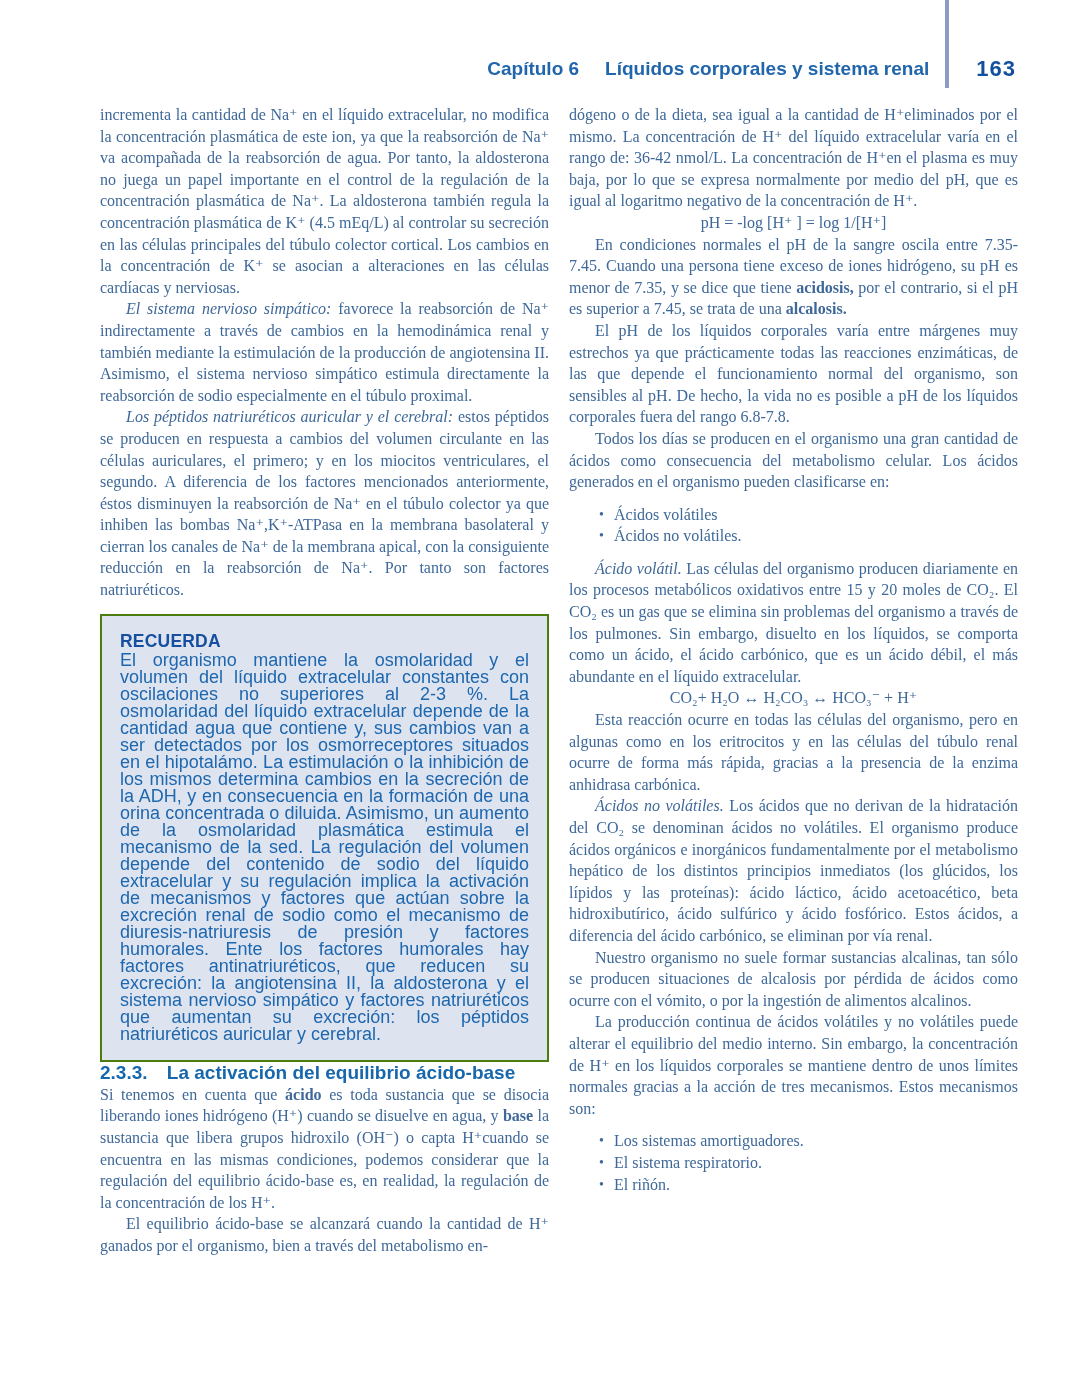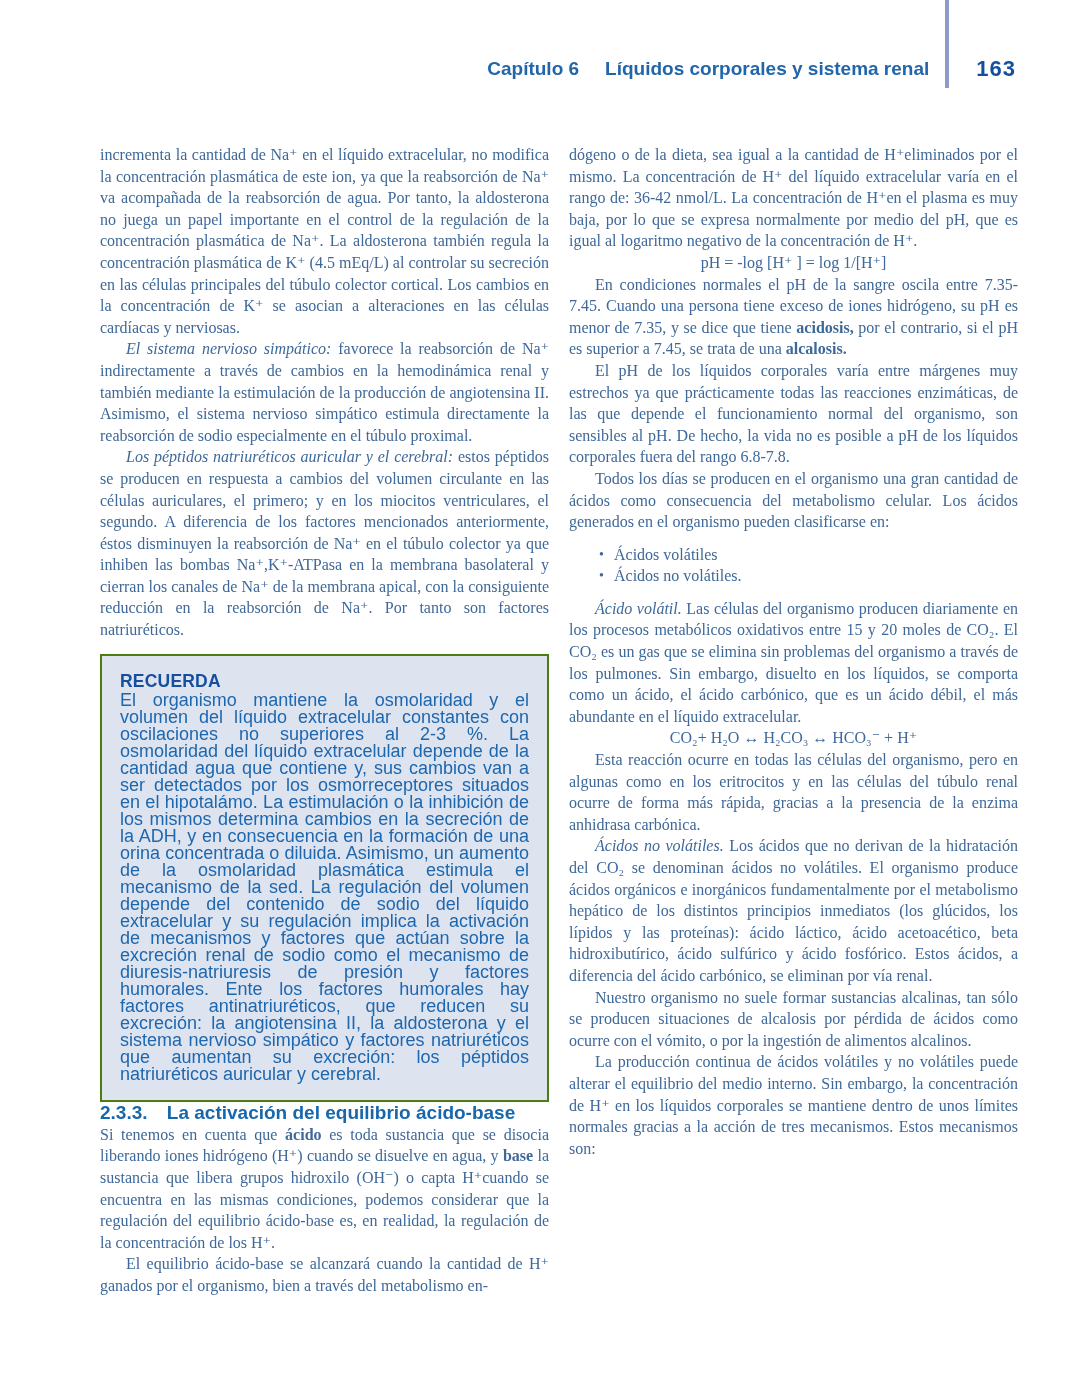--- a/index.html
+++ b/index.html
@@ -36,21 +36,20 @@
   .columns {
     position:absolute; top:104px; left:100px; width:918px;
     display:flex; gap:20px;
   }
   .col {
     width:449px;
     font-family:"Liberation Serif","DejaVu Serif",serif;
     font-size:16px; line-height:21.6px;
     color:#3e6899;
     text-align:justify;
-    margin-top:40px;
   }
   .col p { margin:0; }
   p.ind { text-indent:26px; }
   .run-i { font-style:italic; }
   .run-b { font-weight:bold; }
 
   .equation {
     text-align:center; text-indent:0;
     margin:13px 0 13px 0;
     white-space:nowrap;
@@ -144,16 +143,21 @@
 
       <p class="ind"><span class="run-i">Ácido volátil.</span><span> Las células del organismo producen diariamente en los procesos metabólicos oxidativos entre 15 y 20 moles de CO₂. El CO₂ es un gas que se elimina sin problemas del organismo a través de los pulmones. Sin embargo, disuelto en los líquidos, se comporta como un ácido, el ácido carbónico, que es un ácido débil, el más abundante en el líquido extracelular.</span></p>
 
       <p class="equation">CO₂+ H₂O ↔ H₂CO₃ ↔ HCO₃⁻ + H⁺</p>
 
       <p class="ind">Esta reacción ocurre en todas las células del organismo, pero en algunas como en los eritrocitos y en las células del túbulo renal ocurre de forma más rápida, gracias a la presencia de la enzima anhidrasa carbónica.</p>
       <p class="ind"><span class="run-i">Ácidos no volátiles.</span><span> Los ácidos que no derivan de la hidratación del CO₂ se denominan ácidos no volátiles. El organismo produce ácidos orgánicos e inorgánicos fundamentalmente por el metabolismo hepático de los distintos principios inmediatos (los glúcidos, los lípidos y las proteínas): ácido láctico, ácido acetoacético, beta hidroxibutírico, ácido sulfúrico y ácido fosfórico. Estos ácidos, a diferencia del ácido carbónico, se eliminan por vía renal.</span></p>
       <p class="ind">Nuestro organismo no suele formar sustancias alcalinas, tan sólo se producen situaciones de alcalosis por pérdida de ácidos como ocurre con el vómito, o por la ingestión de alimentos alcalinos.</p>
       <p class="ind">La producción continua de ácidos volátiles y no volátiles puede alterar el equilibrio del medio interno. Sin embargo, la concentración de H⁺ en los líquidos corporales se mantiene dentro de unos límites normales gracias a la acción de tres mecanismos. Estos mecanismos son:</p>
 
+      <ul class="bullets">
+          <li>Los sistemas amortiguadores.</li>
+          <li>El sistema respiratorio.</li>
+          <li>El riñón.</li>
+        </ul>
     </div>
 
   </div>
 </div>
 
 </body></html>

